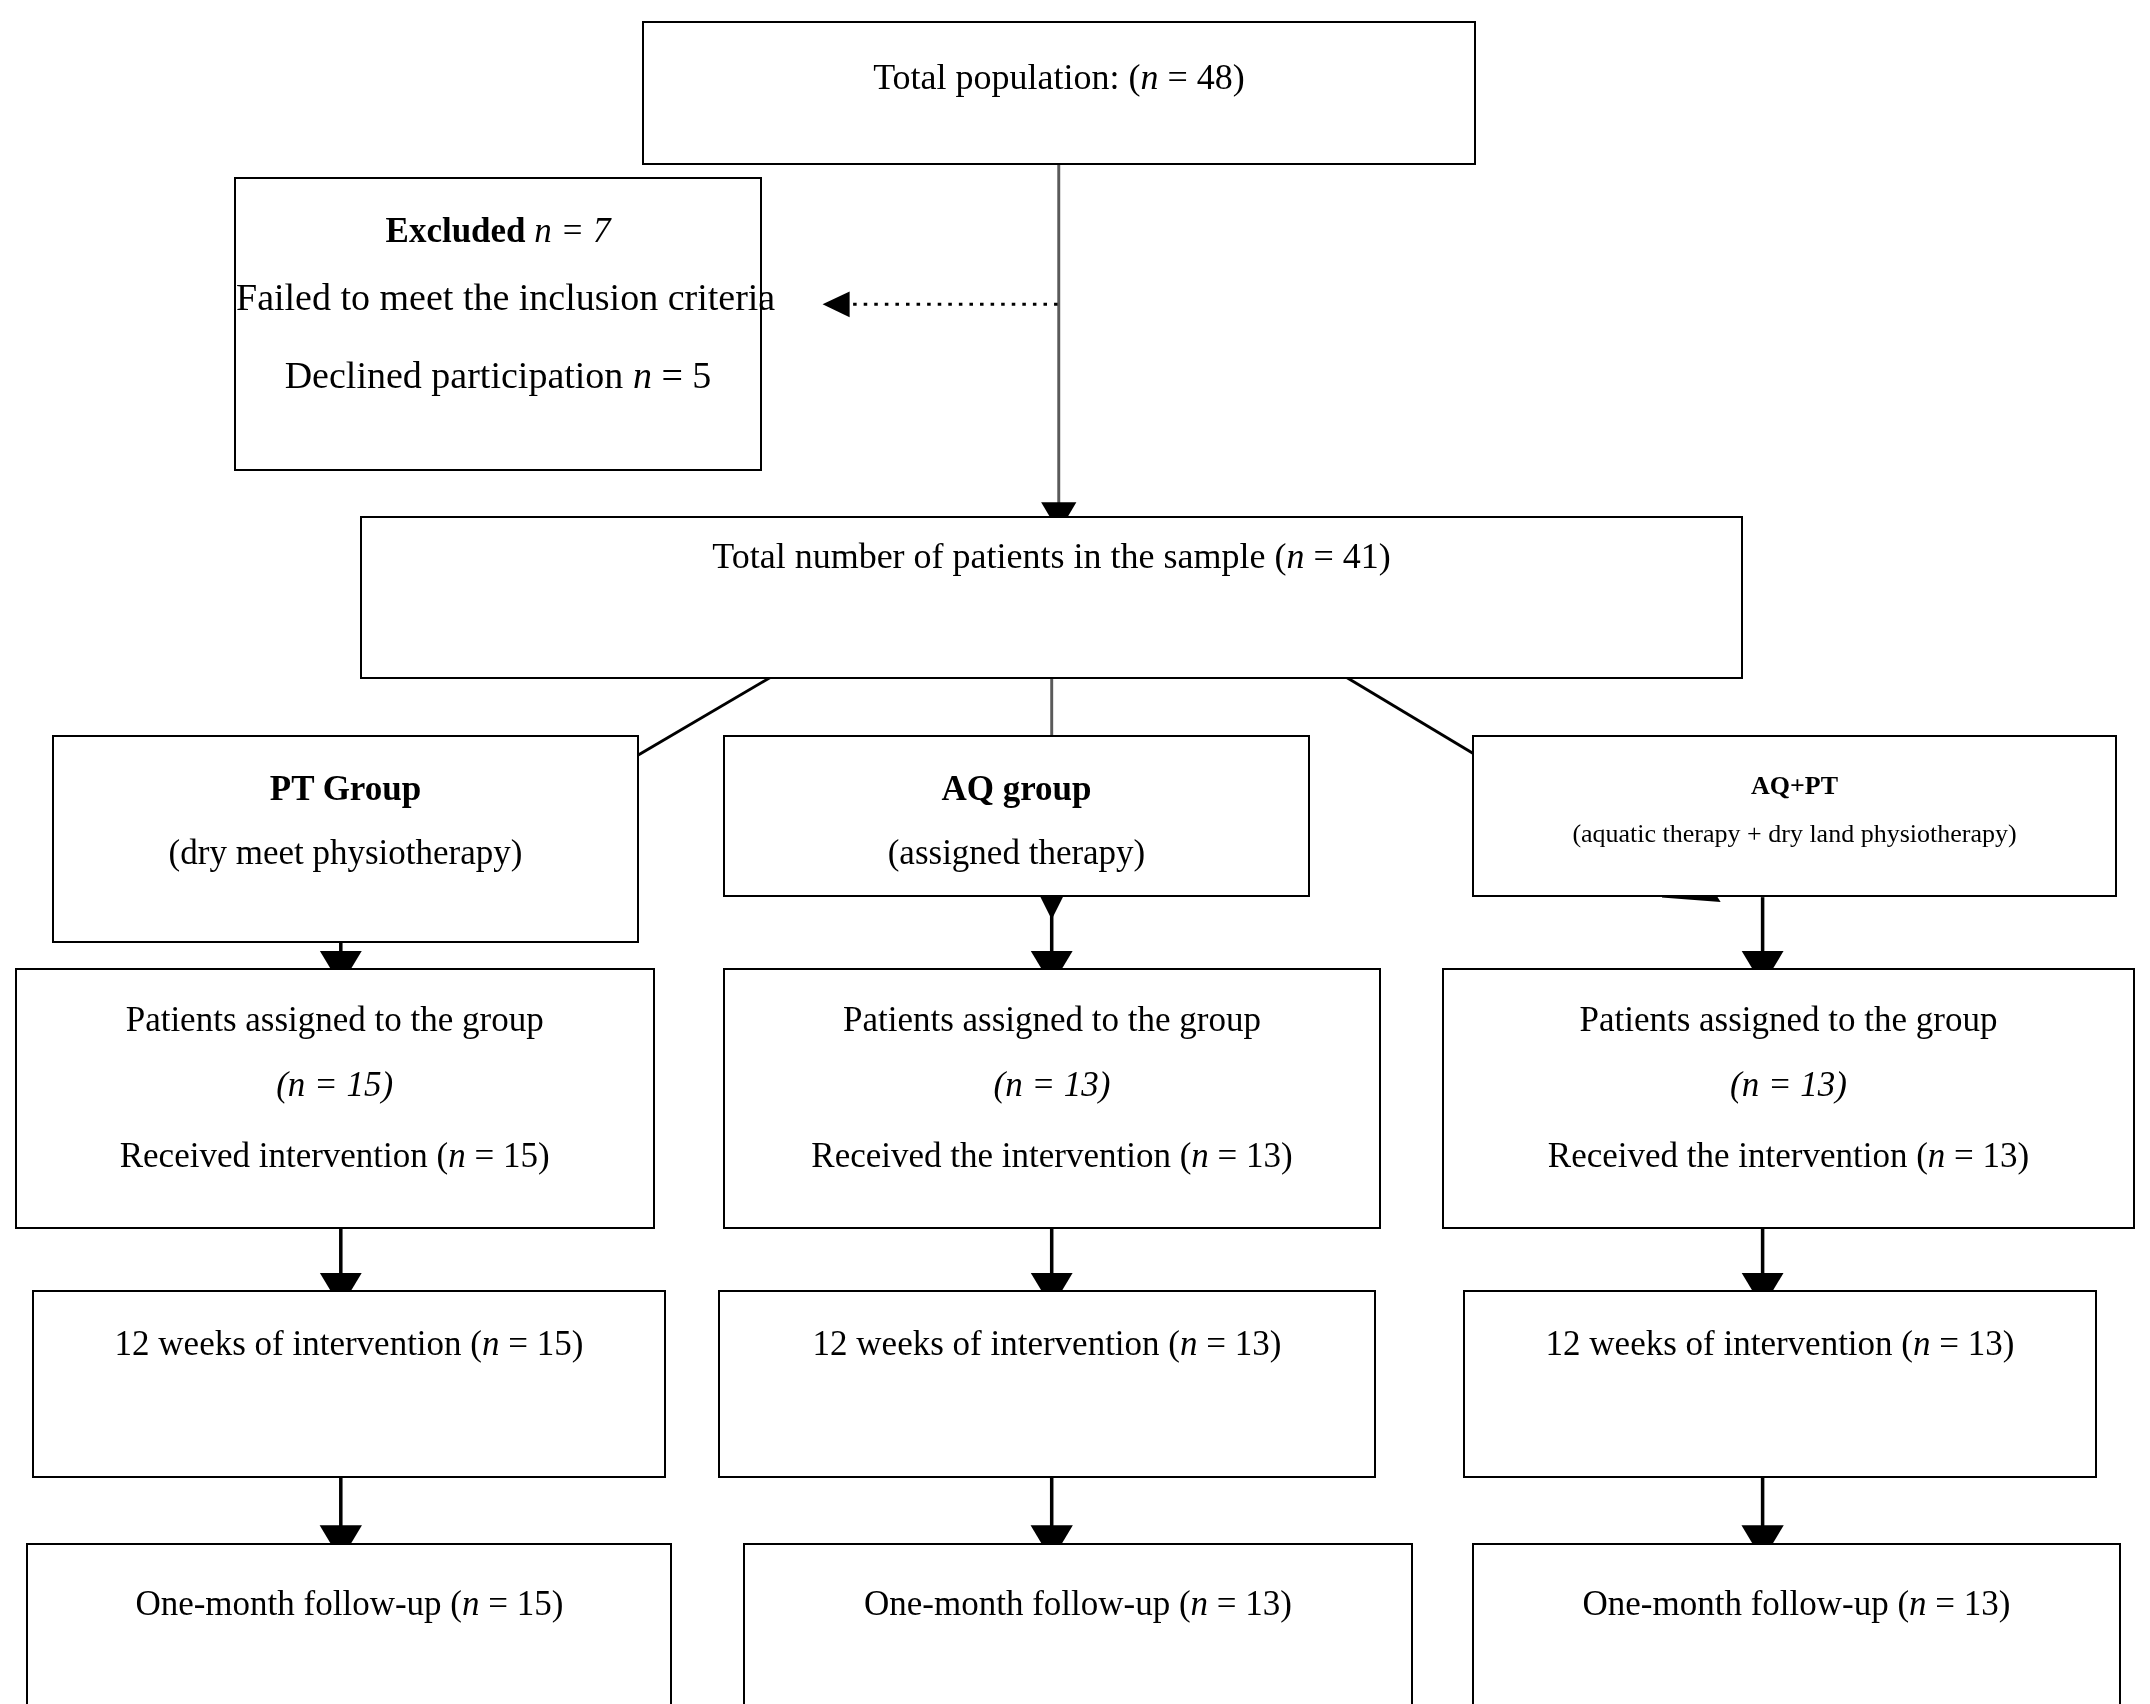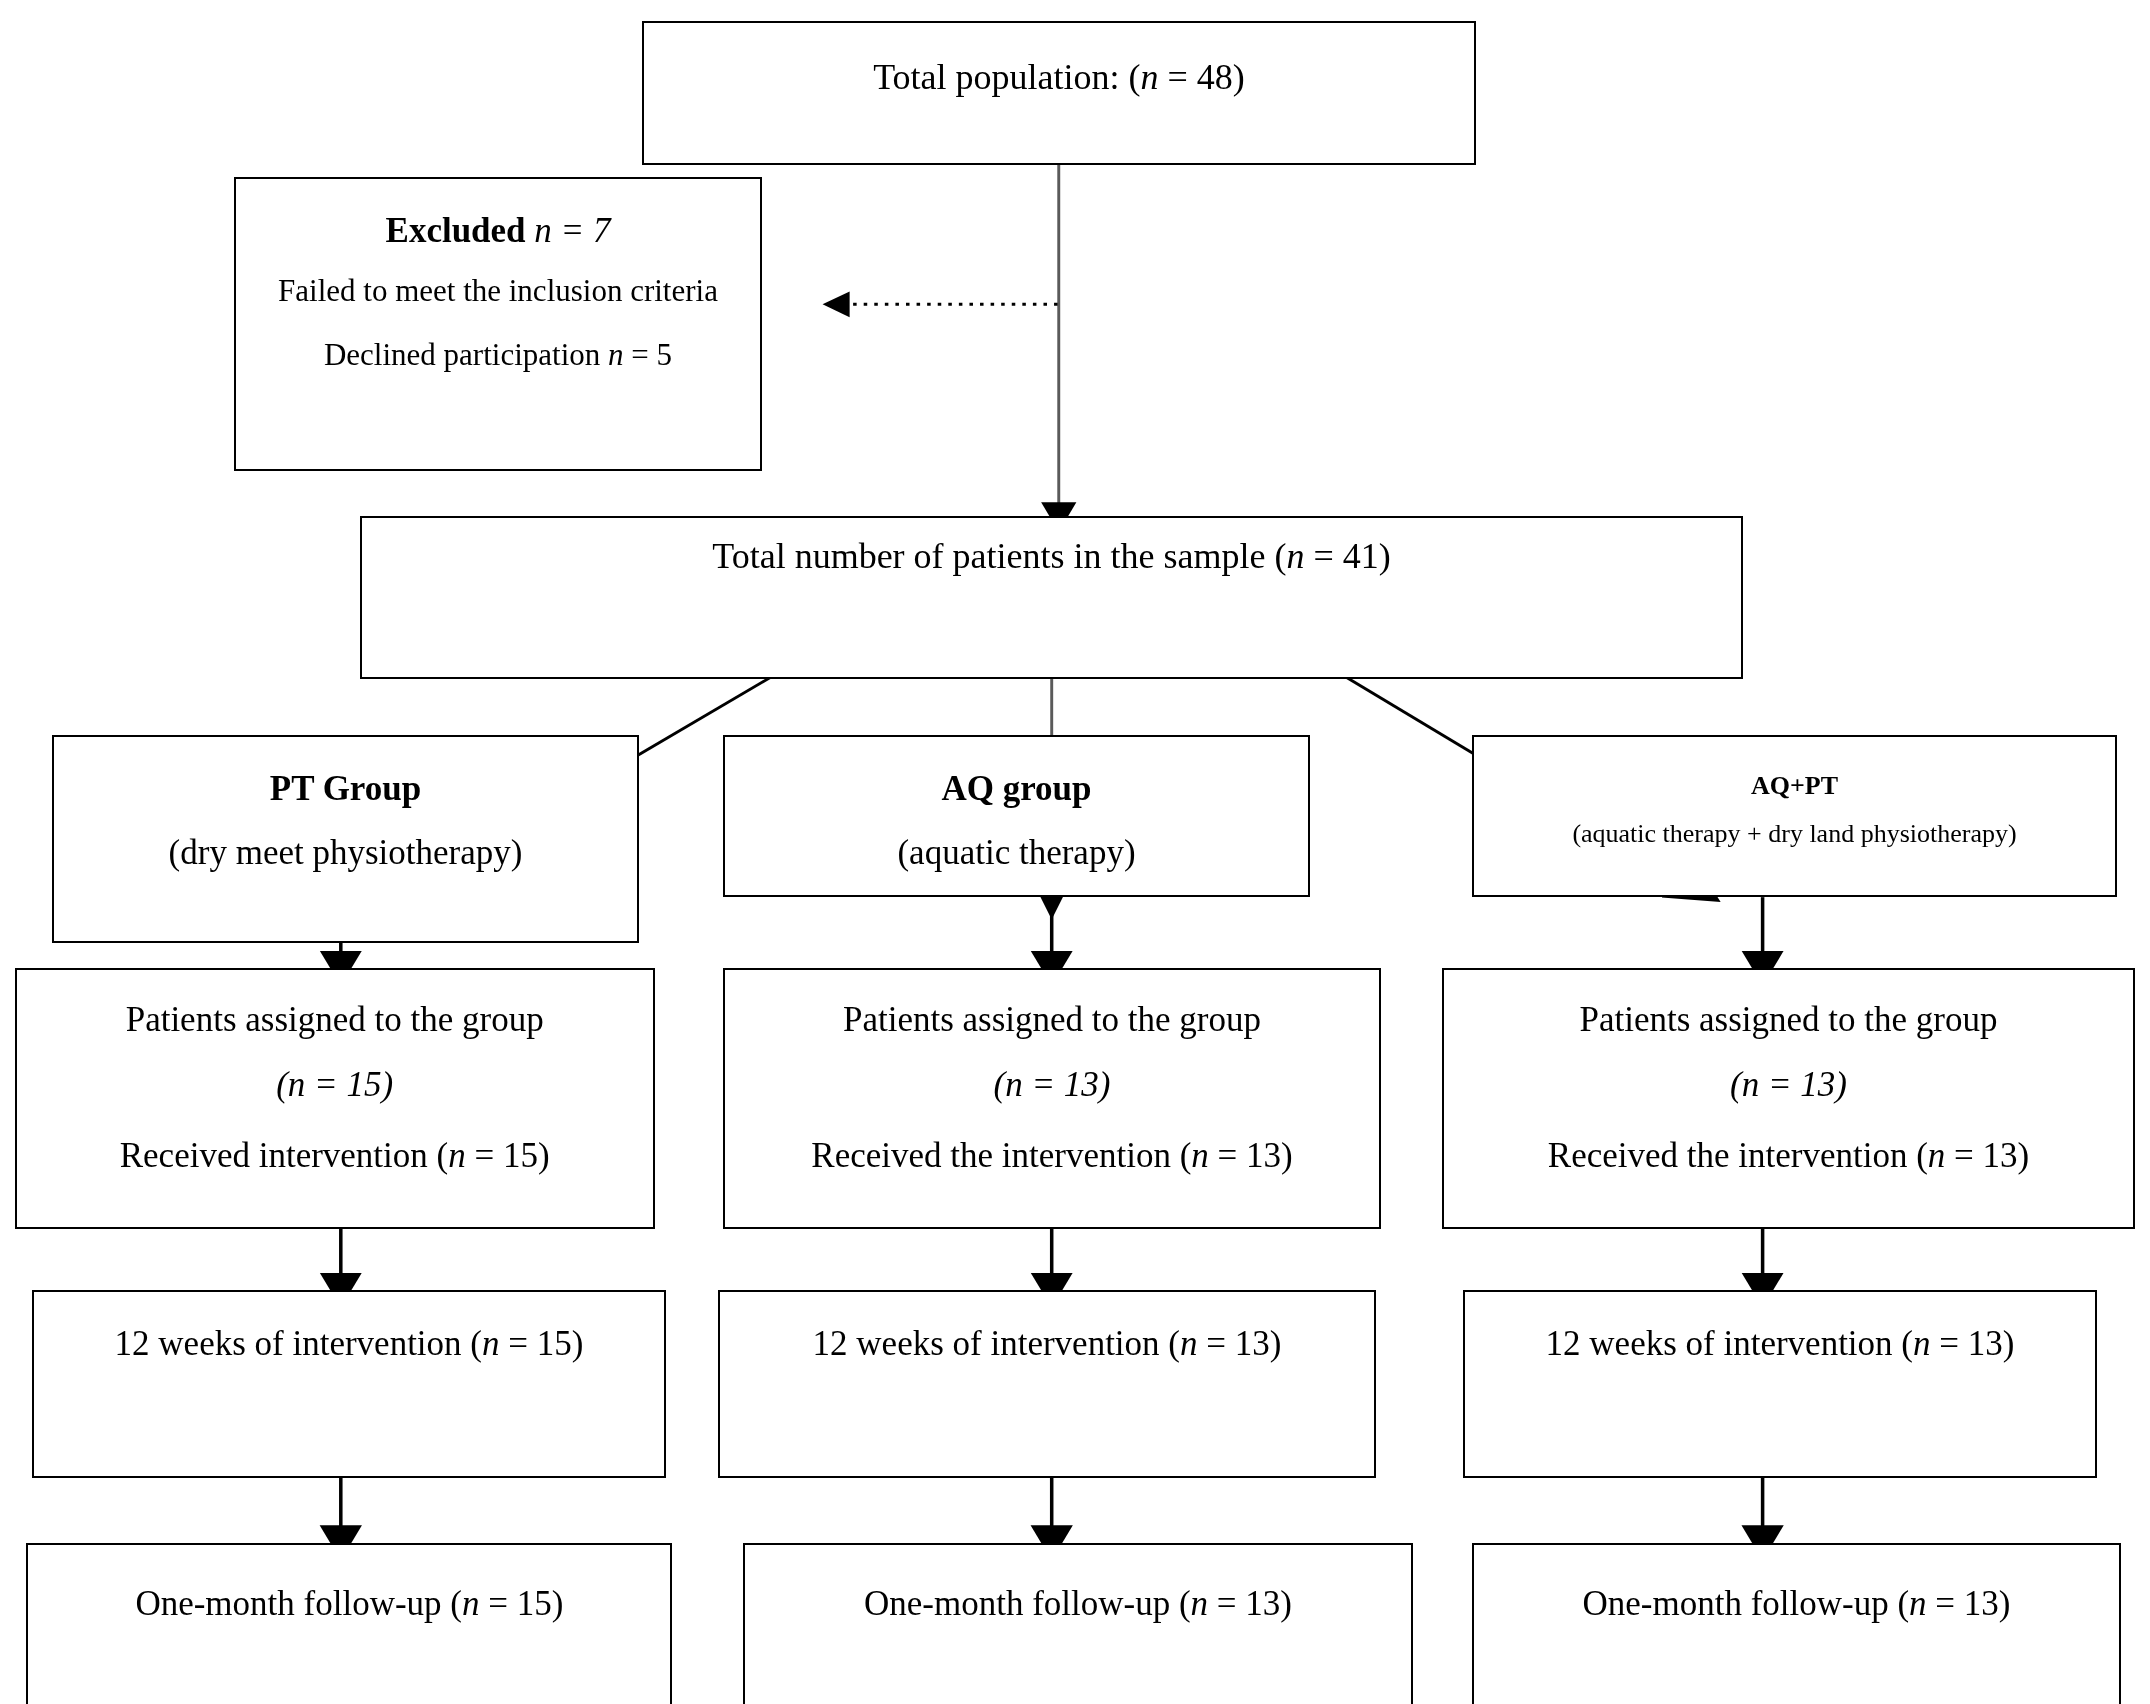--- a/index.html
+++ b/index.html
@@ -26,21 +26,21 @@
     padding-top: 20px;
   }
   .line {
     margin: 0;
     line-height: 1.62;
     white-space: nowrap;
   }
   .ln-loose { line-height: 2.05; }
   .big   { font-size: 36px; }
   .mid   { font-size: 35px; }
-  .small { font-size: 31px; }
+  .small { font-size: 38px; }
   .tiny  { font-size: 26px; }
   .b { font-weight: bold; }
   .it { font-style: italic; }
   svg.edges {
     position: absolute;
     left: 0;
     top: 0;
     width: 2151px;
     height: 1705px;
     pointer-events: none;
@@ -129,21 +129,21 @@
     <div class="line big">Total number of patients in the sample (<span style="font-style:italic">n</span> = 41)</div>
   </div>
 
   <div class="box" style="left:52px; top:735px; width:587px; height:208px; padding-top:23.5px;">
     <div class="line mid b">PT Group</div>
     <div class="line mid ln-loose">(dry meet physiotherapy)</div>
   </div>
 
   <div class="box" style="left:723px; top:735px; width:587px; height:162px; padding-top:23.5px;">
     <div class="line mid b">AQ group</div>
-    <div class="line mid ln-loose">(aquatic therapy)</div>
+    <div class="line mid ln-loose">(assigned therapy)</div>
   </div>
 
   <div class="box" style="left:1472px; top:735px; width:645px; height:162px; padding-top:28px;">
     <div class="line tiny b">AQ+PT</div>
     <div class="line tiny ln-loose">(aquatic therapy + dry land physiotherapy)</div>
   </div>
 
   <div class="box" style="left:14.7px; top:968px; width:640px; height:261px; padding-top:22px;">
     <div class="line mid">Patients assigned to the group</div>
     <div class="line mid ln-loose it">(n = 15)</div>

